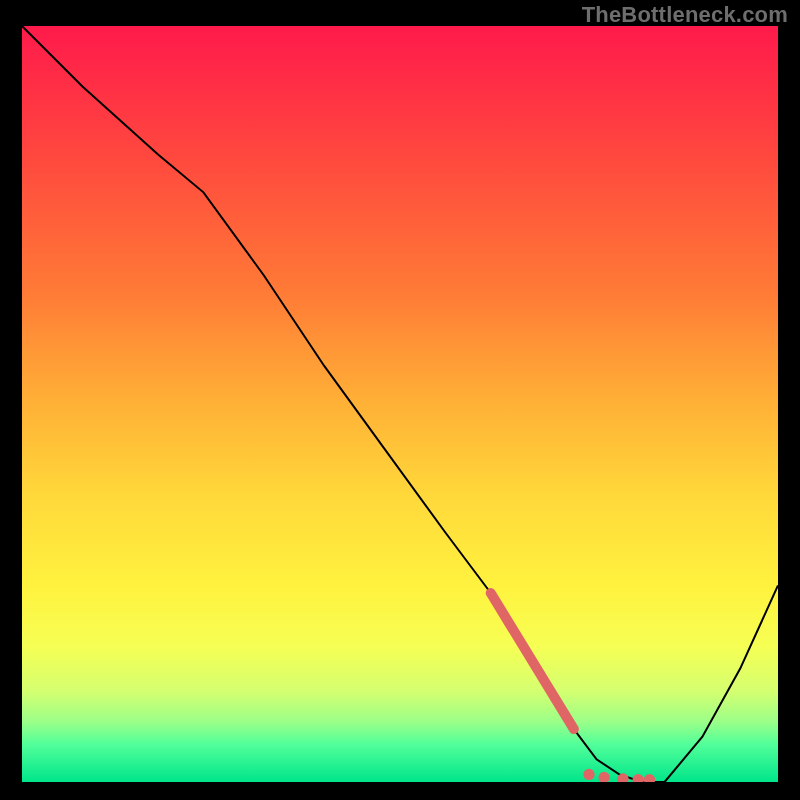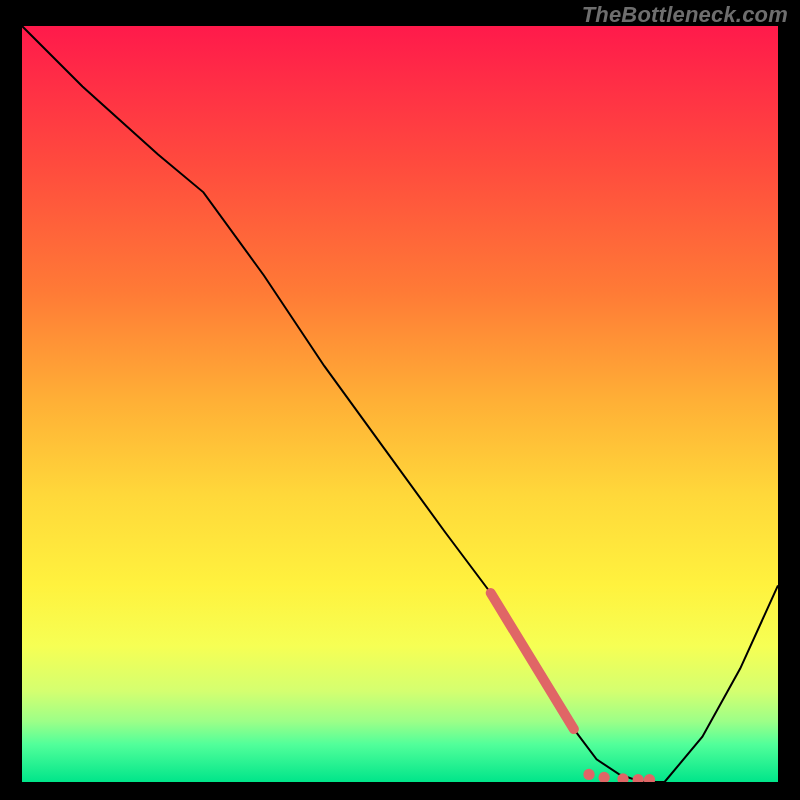--- a/index.html
+++ b/index.html
@@ -9,21 +9,20 @@
     height: 800px;
     background: #000;
     font-family: Arial, Helvetica, sans-serif;
     overflow: hidden;
   }
   .outer {
     position: relative;
     width: 800px;
     height: 596px;
     background: #000;
-    font-style: italic;
   }
   .watermark {
     position: absolute;
     top: 2px;
     right: 12px;
     font-size: 22px;
     font-weight: bold;
     color: #6e6e6e;
     letter-spacing: 0.2px;
     z-index: 5;

